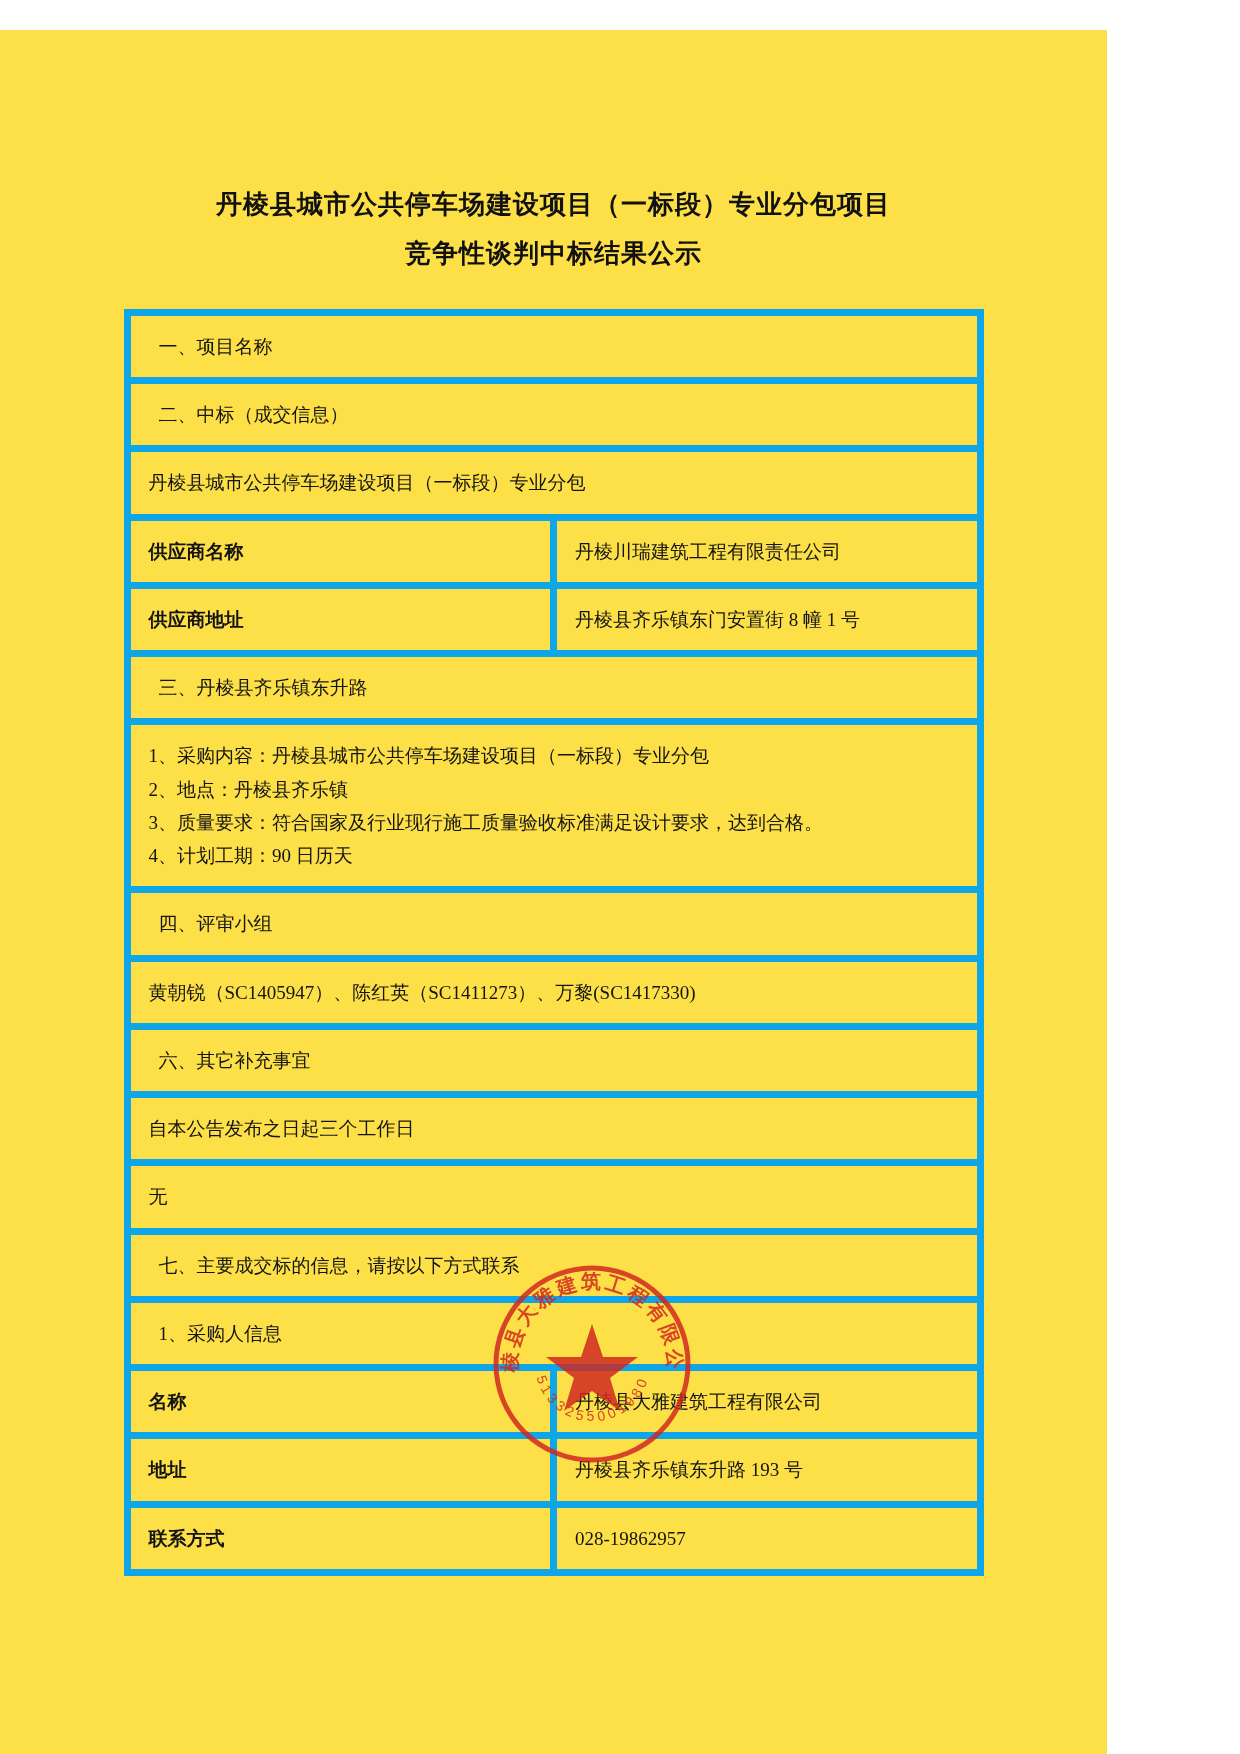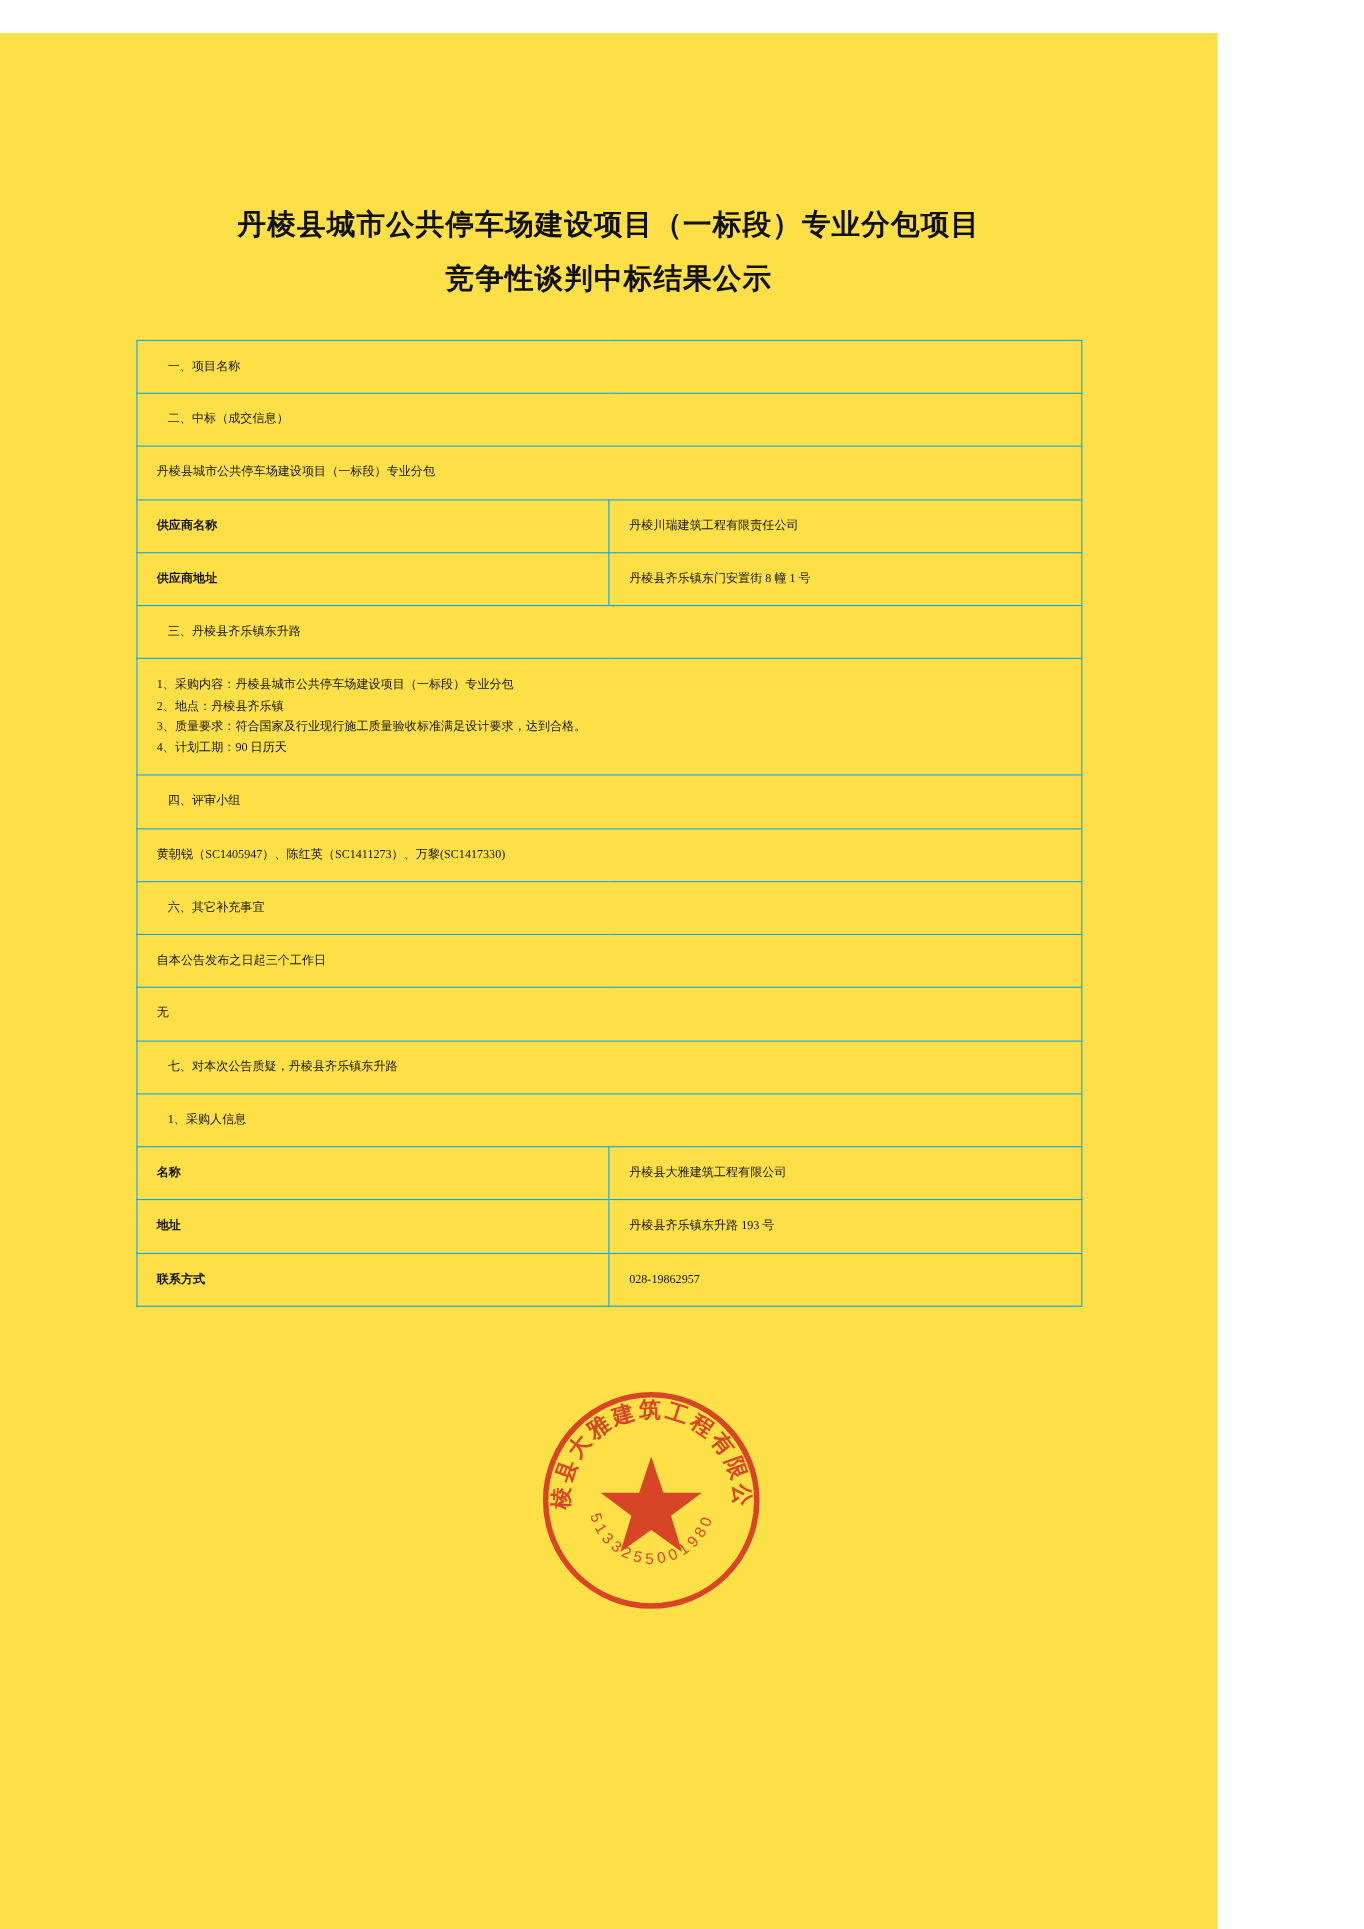--- a/index.html
+++ b/index.html
@@ -35,23 +35,23 @@
     color: #111;
   }
   .doc-table {
     width: 860px;
     margin: 30px auto 0 auto;
     border-collapse: collapse;
     table-layout: fixed;
     background: transparent;
   }
   .doc-table td {
-    border: 1px solid #0ea5e9;
+    border: 7px solid #0ea5e9;
     padding: 14px 18px;
-    font-size: 11px;
+    font-size: 19px;
     line-height: 1.75;
     vertical-align: middle;
     color: #141414;
   }
   td.label-col {
     width: 205px;
     font-weight: bold;
   }
   td.section-head {
     padding-left: 28px;
@@ -122,21 +122,21 @@
       <tr>
         <td class="section-head" colspan="2">六、其它补充事宜</td>
       </tr>
       <tr>
         <td class="indent" colspan="2">自本公告发布之日起三个工作日</td>
       </tr>
       <tr>
         <td class="indent" colspan="2">无</td>
       </tr>
       <tr>
-        <td class="section-head" colspan="2">七、对本次公告质疑，丹棱县齐乐镇东升路</td>
+        <td class="section-head" colspan="2">七、主要成交标的信息，请按以下方式联系</td>
       </tr>
       <tr>
         <td class="section-head" colspan="2">1、采购人信息</td>
       </tr>
       <tr>
         <td class="label-col indent">名称</td>
         <td class="indent">丹棱县大雅建筑工程有限公司</td>
       </tr>
       <tr>
         <td class="label-col indent">地址</td>

